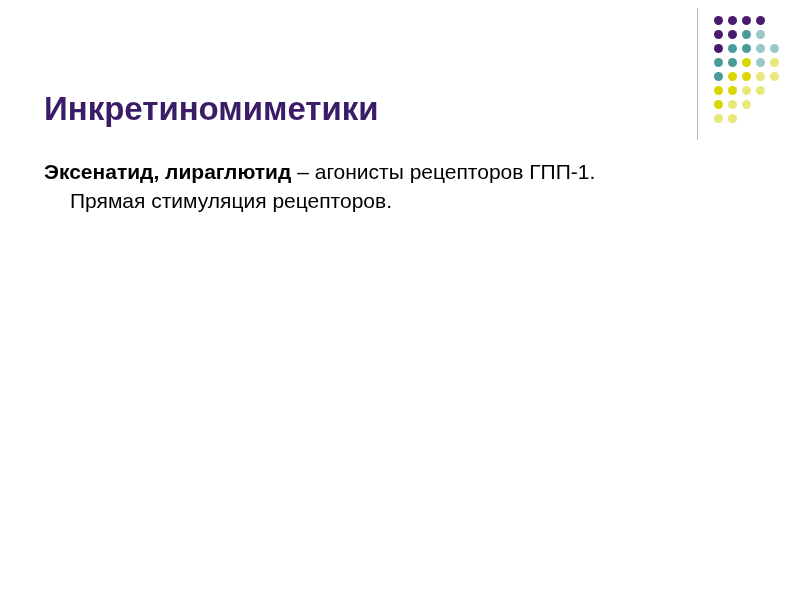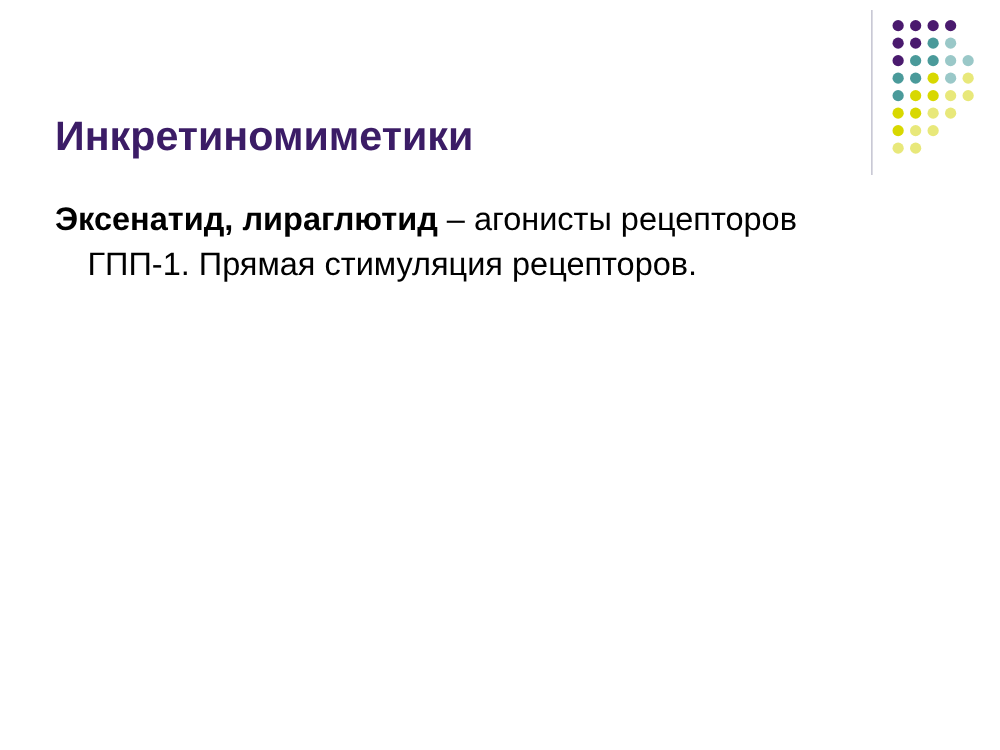--- a/index.html
+++ b/index.html
@@ -70,21 +70,21 @@
 
   
   .body-block {
     position: absolute;
     left: 44px;
     top: 158px;
     width: 630px;
     color: #000000;
   }
   .para {
-    font-size: 26px;
+    font-size: 21px;
     line-height: 1.38;
     margin: 0 0 0 0;
     text-indent: 0;
     padding-left: 26px;
   }
   .para .lead {
     font-weight: bold;
     margin-left: -26px;
   }
   .para-gap {

